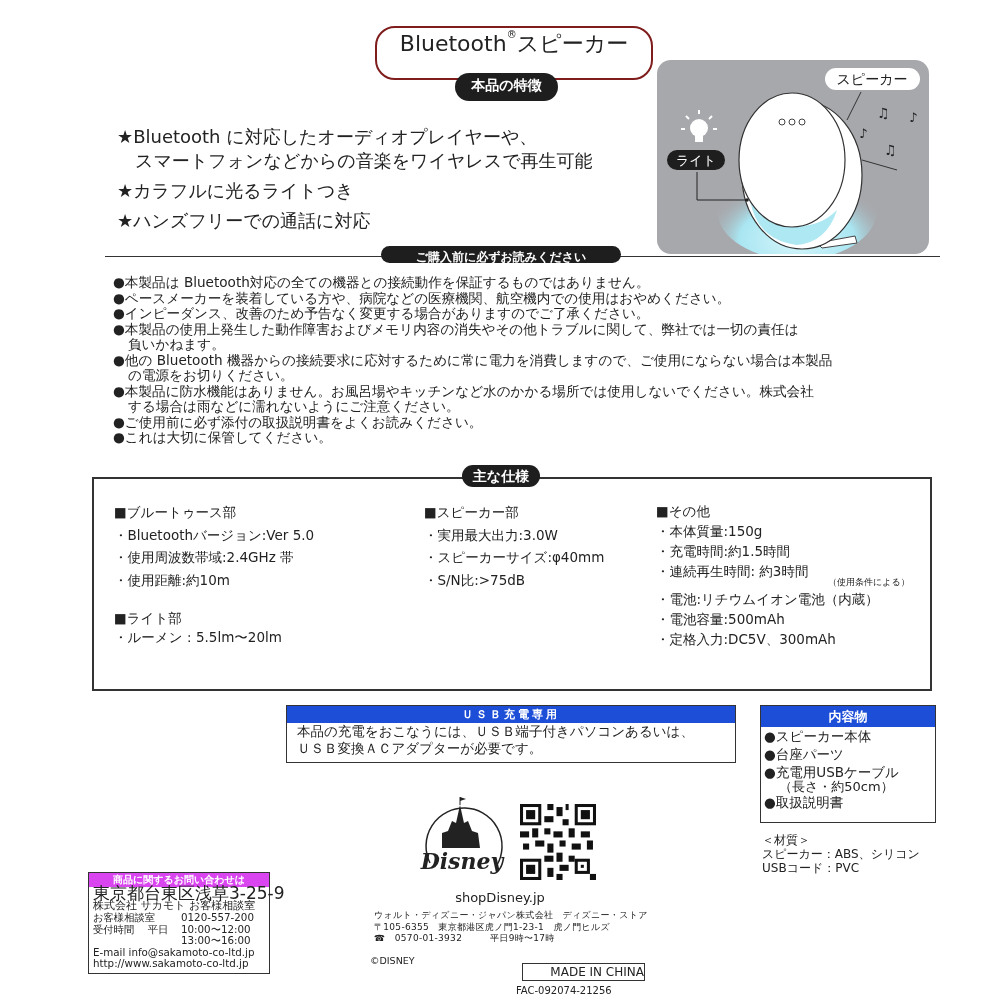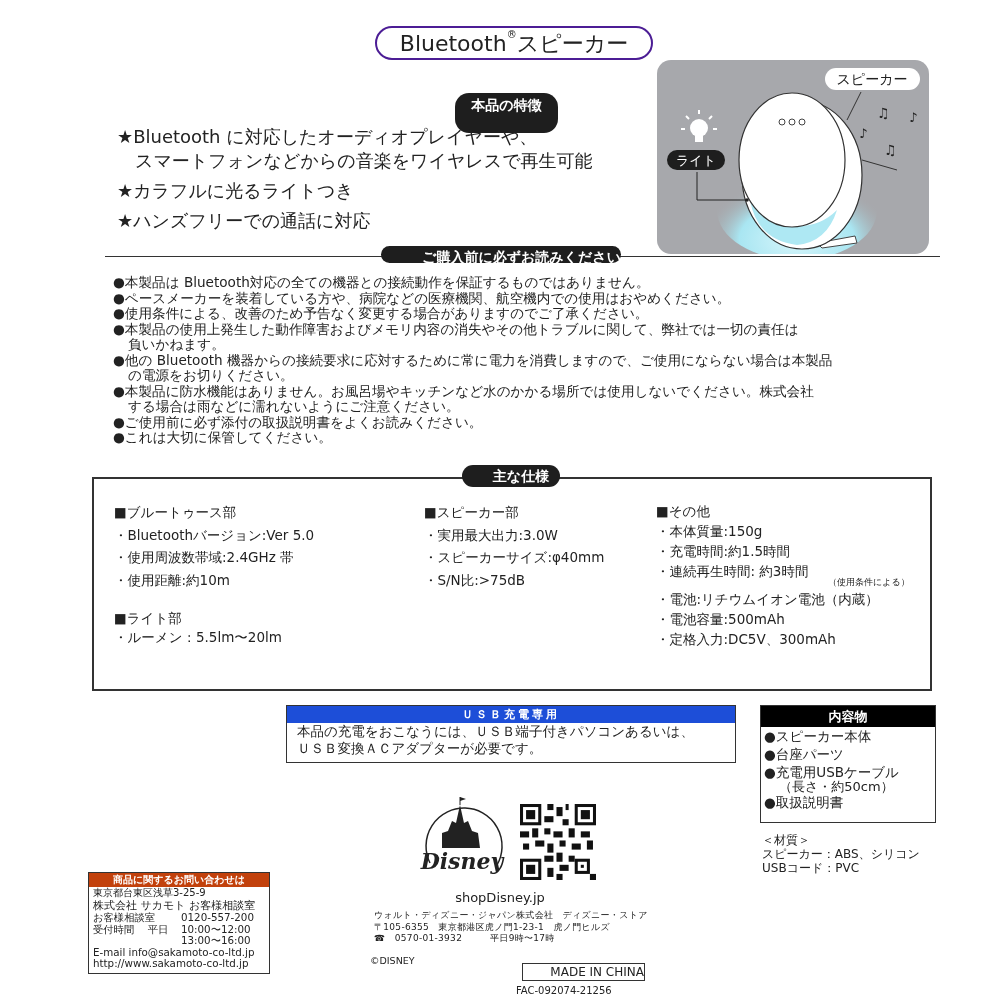--- a/index.html
+++ b/index.html
@@ -1,46 +1,46 @@
 <!DOCTYPE html>
 <html><head>
 <meta charset="utf-8">
 <style>
   html,body{margin:0;padding:0;}
   body{width:1000px;height:1000px;background:#fff;position:relative;overflow:hidden;
     font-family:"DejaVu Sans","Liberation Sans",sans-serif;color:#222;}
   .abs{position:absolute;}
-  .title{left:375px;top:26px;width:278px;height:34px;border:2px solid #4c1d95;border-radius:20px;
+  .title{left:375px;top:26px;width:278px;height:54px;border:2px solid #7f1d1d;border-radius:20px;
     box-sizing:border-box;text-align:center;font-size:22px;line-height:32px;letter-spacing:0px;}
   .title sup{font-size:10px;vertical-align:top;line-height:14px;}
   .pill{background:#1e1e1e;color:#fff;border-radius:14px;text-align:center;font-weight:bold;}
-  .feat-pill{left:455px;top:73px;width:103px;height:40px;font-size:14px;line-height:24px;margin-top:20px;}
+  .feat-pill{left:455px;top:73px;width:103px;height:28px;font-size:14px;line-height:24px;}
   .features{left:117px;top:122px;font-size:18px;line-height:30px;}
   .features div{white-space:nowrap;}
   .features .ind{padding-left:18px;}
   .illus{left:657px;top:60px;width:272px;height:194px;background:#a7a8ac;border-radius:14px;overflow:hidden;}
-  .warn-pill{left:381px;top:246px;width:240px;height:17px;font-size:14px;line-height:22px;text-align:right;}
+  .warn-pill{left:381px;top:246px;width:240px;height:17px;font-size:12px;line-height:22px;}
   .warn-line{left:105px;width:835px;top:256px;border-top:1.5px solid #333;}
   .warnings{left:113px;top:275px;font-size:13.6px;line-height:15.5px;white-space:nowrap;}
   .warnings .c{padding-left:15px;}
-  .spec-pill{left:462px;top:465px;width:78px;height:22px;font-size:14px;line-height:22px;padding-left:20px;}
+  .spec-pill{left:462px;top:465px;width:78px;height:22px;font-size:14px;line-height:22px;}
   .specbox{left:92px;top:477px;width:840px;height:214px;border:2px solid #333;box-sizing:border-box;}
   .col{position:absolute;font-size:13.5px;line-height:22.5px;white-space:nowrap;}
   .col .hd{margin-bottom:0;}
   .note{font-size:9px;line-height:9px;padding-left:172px;margin-top:-3px;margin-bottom:2px;}
   .usb{left:286px;top:705px;width:450px;height:58px;border:1.5px solid #333;box-sizing:border-box;}
   .usb .h{background:#1d4ed8;color:#fff;text-align:center;font-size:11px;line-height:17px;letter-spacing:3px;font-weight:bold;}
   .usb .b{font-size:13.5px;line-height:17px;padding-left:10px;white-space:nowrap;}
   .contents{left:760px;top:705px;width:176px;height:118px;border:1.5px solid #333;box-sizing:border-box;}
-  .contents .h{background:#000000;color:#fff;text-align:center;font-size:13px;line-height:21px;font-weight:bold;}
+  .contents .h{background:#1d4ed8;color:#fff;text-align:center;font-size:13px;line-height:21px;font-weight:bold;}
   .contents .b{font-size:13.5px;line-height:18px;padding-left:3px;white-space:nowrap;}
   .contents .s{font-size:13px;line-height:12px;padding-left:18px;}
   .material{left:762px;top:833px;font-size:12px;line-height:14px;white-space:nowrap;}
   .inq{left:88px;top:872px;width:182px;height:102px;border:1.5px solid #333;box-sizing:border-box;}
-  .inq .h{background:#c2410c;color:#fff;text-align:center;font-size:10px;line-height:14px;font-weight:bold;}
+  .inq .h{background:#d946ef;color:#fff;text-align:center;font-size:10px;line-height:14px;font-weight:bold;}
   .inq .b{font-size:10.3px;line-height:11.5px;padding-left:4px;white-space:nowrap;}
   .inq .row{display:flex;}
   .inq .row span:first-child{width:88px;}
   .shop{left:0;width:1000px;top:890px;text-align:center;font-size:13px;}
   .company{left:374px;top:910px;font-size:9px;line-height:11.5px;white-space:nowrap;letter-spacing:0.3px;}
   .copy{left:370px;top:955px;font-size:9.5px;}
   .madein{left:522px;top:963px;width:121px;height:16px;border:1px solid #333;font-size:12px;line-height:16px;text-align:right;}
   .fac{left:516px;top:985px;font-size:10px;}
 </style>
 </head>
@@ -102,21 +102,21 @@
     <polyline points="40,112 40,140 90,140" fill="none" stroke="#222" stroke-width="1"></polyline>
     <circle cx="90" cy="140" r="1.8" fill="#222"></circle>
   </svg>
 </div>
 
 <div class="abs warn-line"></div>
 <div class="abs pill warn-pill">ご購入前に必ずお読みください</div>
 <div class="abs warnings">
   <div>●本製品は Bluetooth対応の全ての機器との接続動作を保証するものではありません。</div>
   <div>●ペースメーカーを装着している方や、病院などの医療機関、航空機内での使用はおやめください。</div>
-  <div>●使用条件による、改善のため予告なく変更する場合がありますのでご了承ください。</div>
+  <div>●インピーダンス、改善のため予告なく変更する場合がありますのでご了承ください。</div>
   <div>●本製品の使用上発生した動作障害およびメモリ内容の消失やその他トラブルに関して、弊社では一切の責任は</div>
   <div class="c">負いかねます。</div>
   <div>●他の Bluetooth 機器からの接続要求に応対するために常に電力を消費しますので、ご使用にならない場合は本製品</div>
   <div class="c">の電源をお切りください。</div>
   <div>●本製品に防水機能はありません。お風呂場やキッチンなど水のかかる場所では使用しないでください。株式会社</div>
   <div class="c">する場合は雨などに濡れないようにご注意ください。</div>
   <div>●ご使用前に必ず添付の取扱説明書をよくお読みください。</div>
   <div>●これは大切に保管してください。</div>
 </div>
 
@@ -225,21 +225,21 @@
 <div class="abs shop">shopDisney.jp</div>
 <div class="abs company">
   <div>ウォルト・ディズニー・ジャパン株式会社　ディズニー・ストア</div>
   <div>〒105-6355　東京都港区虎ノ門1-23-1　虎ノ門ヒルズ</div>
   <div>☎　0570-01-3932　　　平日9時〜17時</div>
 </div>
 <div class="abs copy">©DISNEY</div>
 
 <div class="abs inq">
   <div class="h">商品に関するお問い合わせは</div>
-  <div class="b" style="font-size:10px;line-height:12.5px;">東京都台東区浅草3-25-9</div>
+  <div class="b" style="font-size:17px;line-height:12.5px;">東京都台東区浅草3-25-9</div>
   <div class="b" style="font-size:11px;line-height:12.5px;">株式会社 サカモト お客様相談室</div>
   <div class="b row">
     <span>お客様相談室</span>
     <span>0120-557-200</span>
   </div>
   <div class="b row">
     <span>受付時間　 平日</span>
     <span>10:00〜12:00</span>
   </div>
   <div class="b row">

